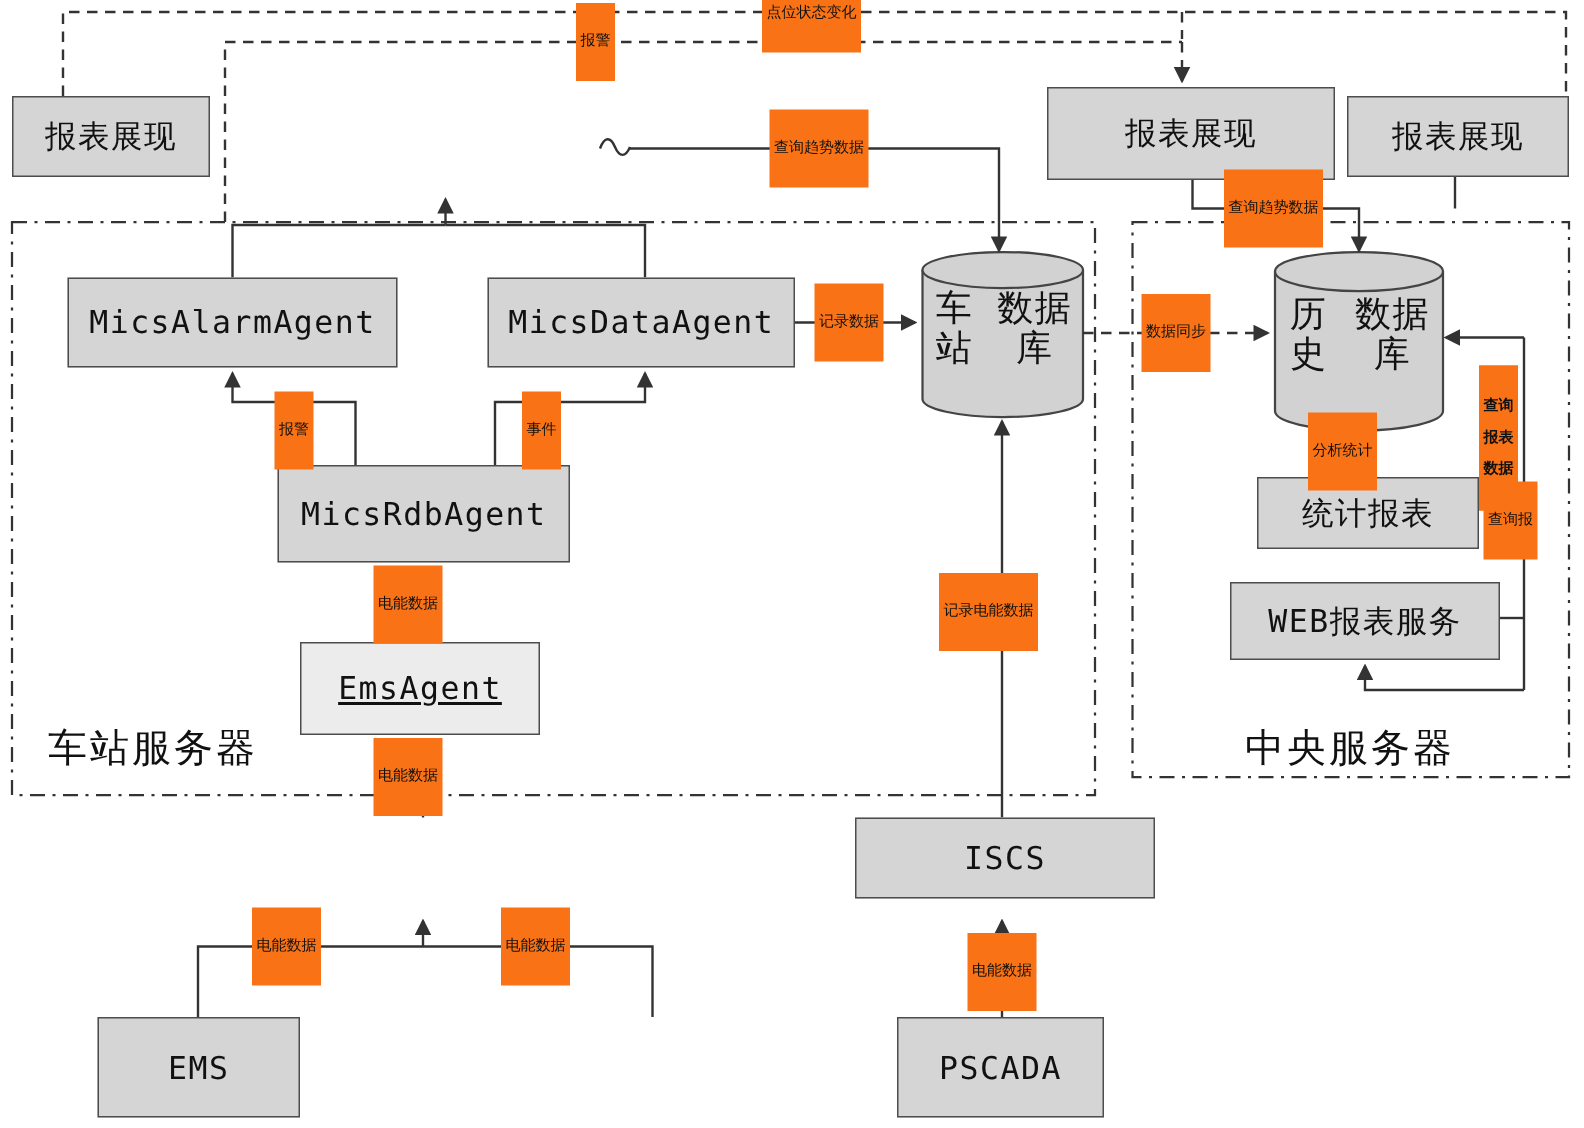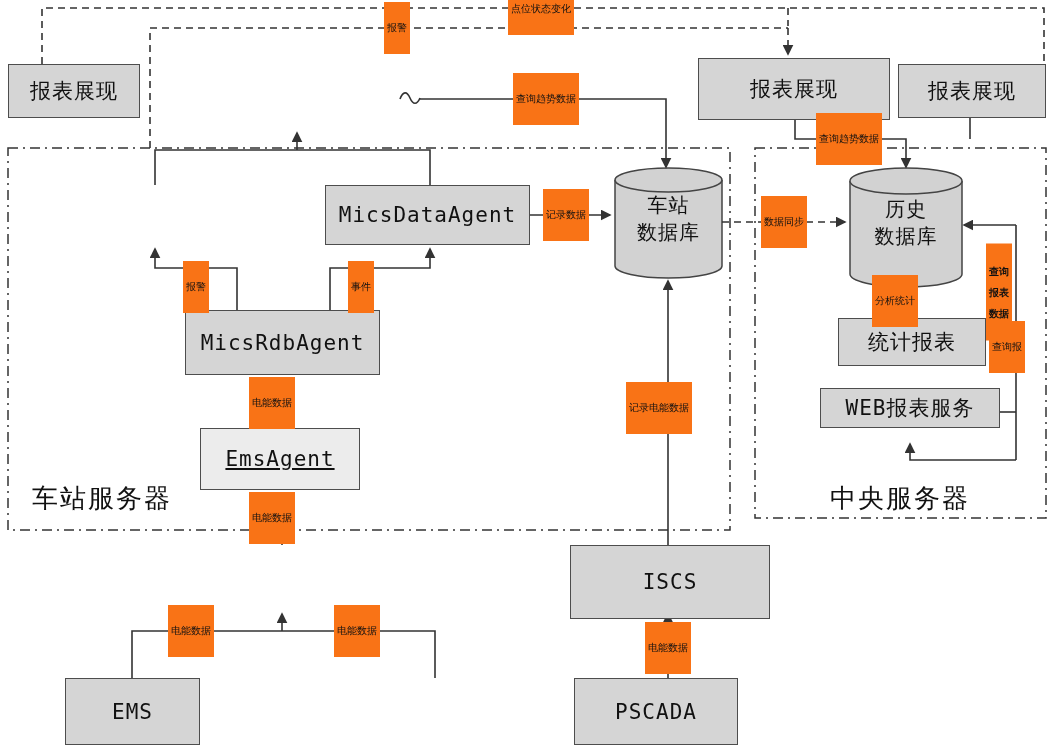--- a/index.html
+++ b/index.html
@@ -8,22 +8,22 @@
     font-family:"DejaVu Sans Mono","DejaVu Sans",monospace;color:#111;
   }
   .stage svg{position:absolute;left:0;top:0;}
   .node{
     position:absolute;display:flex;align-items:center;justify-content:center;
     background:#d5d5d5;border:1.6px solid #4d4d4d;box-sizing:border-box;
     font-size:21px;letter-spacing:1px;white-space:nowrap;
   }
   .node.light{background:#ececec;text-decoration:underline;}
   .cyl-label{
-    position:absolute;display:flex;flex-direction:column;align-items:center;justify-content:center;
-    font-size:20px;line-height:27px;letter-spacing:1px;text-align:center;
+    position:absolute;display:flex;flex-direction:row;align-items:center;justify-content:center;
+    font-size:24px;line-height:27px;letter-spacing:1px;text-align:center;
   }
   .edge-label{
     position:absolute;transform:translate(-50%,-50%);
     background:#f97316;padding:17px 3px;font-size:10px;white-space:nowrap;line-height:18px;
   }
   .edge-label.stack{display:flex;flex-direction:column;align-items:center;line-height:21px;font-weight:bold;}
   .container-label{
     position:absolute;font-size:26px;letter-spacing:2px;white-space:nowrap;
   }
 </style>
@@ -89,30 +89,31 @@
       <path d="M1016,225 L1016,460"></path>
       <path d="M1016,225 L964,225" marker-end="url(#arrow)"></path>
       <path d="M1016,460 L910,460 L910,444" marker-end="url(#arrow)"></path>
     </g>
   </svg>
 
   <div class="node" style="left:8px;top:64px;width:132px;height:54px">报表展现</div>
   <div class="node" style="left:698px;top:58px;width:192px;height:62px">报表展现</div>
   <div class="node" style="left:898px;top:64px;width:148px;height:54px">报表展现</div>
 
+  <div class="node" style="left:45px;top:185px;width:220px;height:60px">MicsAlarmAgent</div>
   <div class="node" style="left:325px;top:185px;width:205px;height:60px">MicsDataAgent</div>
   <div class="node" style="left:185px;top:310px;width:195px;height:65px">MicsRdbAgent</div>
   <div class="node light" style="left:200px;top:428px;width:160px;height:62px">EmsAgent</div>
 
-  <div class="node" style="left:570px;top:545px;width:200px;height:74px">ISCS</div>
+  <div class="node" style="left:570px;top:545px;width:200px;height:54px">ISCS</div>
   <div class="node" style="left:65px;top:678px;width:135px;height:67px">EMS</div>
-  <div class="node" style="left:574px;top:678px;width:164px;height:67px">PSCADA</div>
+  <div class="node" style="left:598px;top:678px;width:138px;height:67px">PSCADA</div>
 
   <div class="node" style="left:838px;top:318px;width:148px;height:48px">统计报表</div>
-  <div class="node" style="left:820px;top:388px;width:180px;height:40px">WEB报表服务</div>
+  <div class="node" style="left:820px;top:388px;width:180px;height:52px">WEB报表服务</div>
 
   <div class="cyl-label" style="left:615px;top:188px;width:107px;height:62px">
     <span>车站</span>
     <span>数据库</span>
   </div>
   <div class="cyl-label" style="left:850px;top:192px;width:112px;height:62px">
     <span>历史</span>
     <span>数据库</span>
   </div>
 

